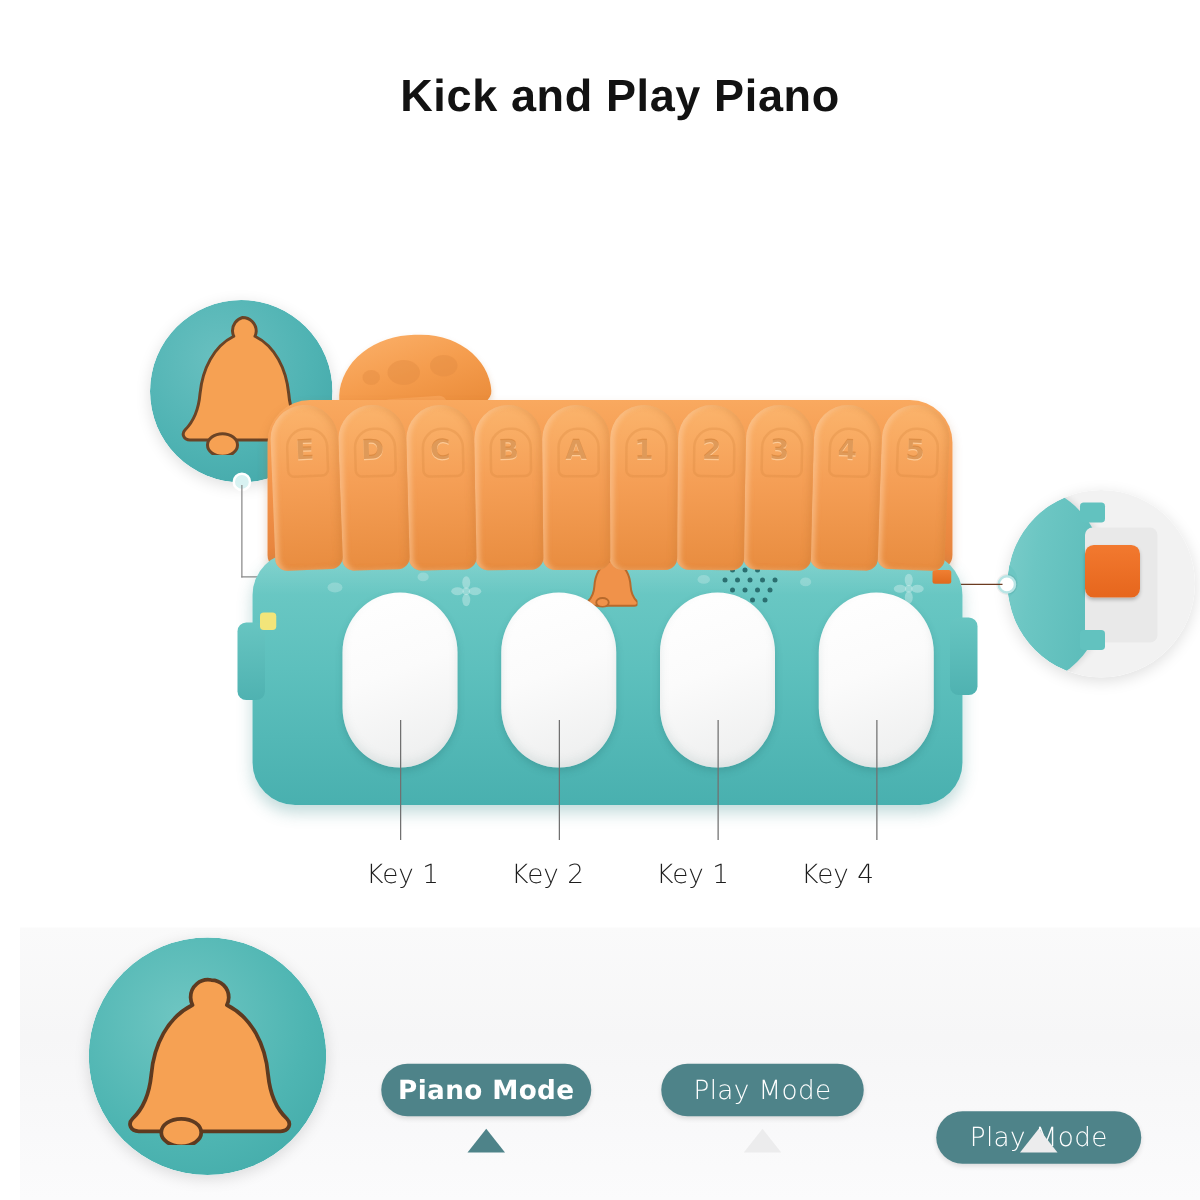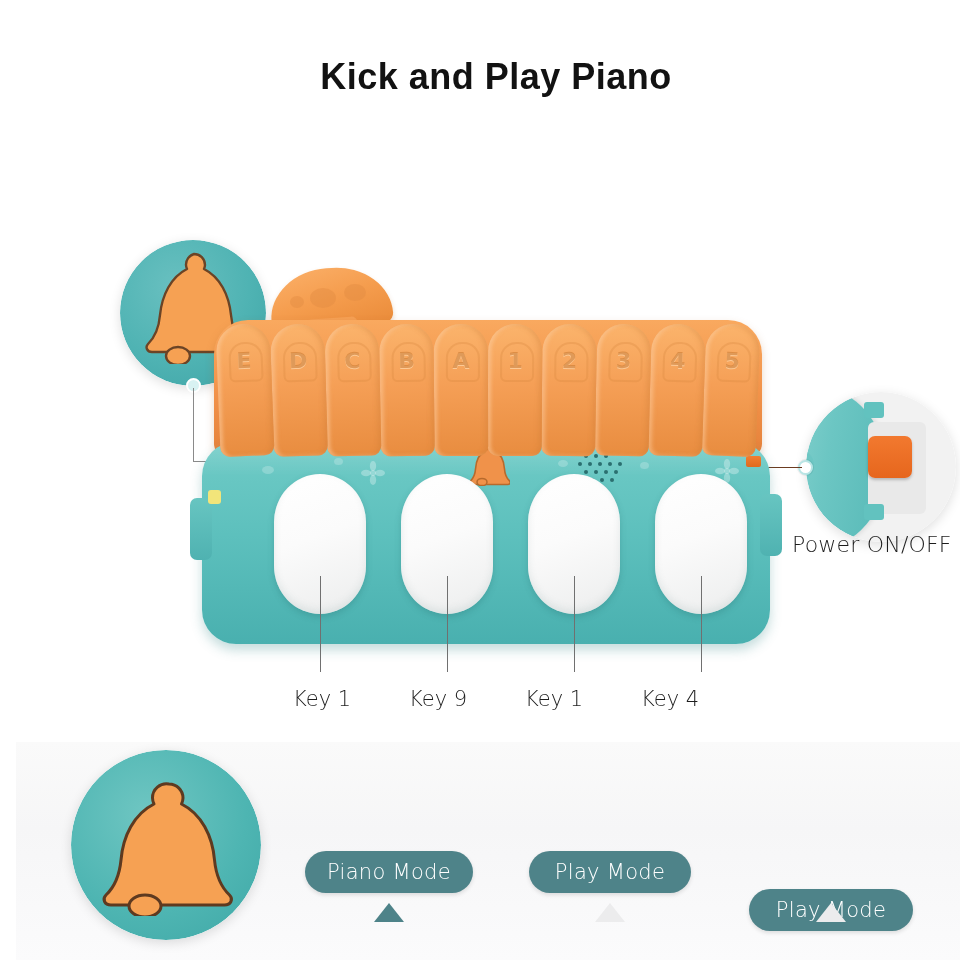--- a/index.html
+++ b/index.html
@@ -246,21 +246,20 @@
       <div class="teal-left"></div>
       <div class="nub"></div>
       <div class="swbase"></div>
       <div class="swtab"></div>
       <div class="tt tt1"></div>
       <div class="tt tt2"></div>
     </div>
   </div>
   <div class="dot-marker" style="left:782px;top:460px;"></div>
   <div class="lline h" style="left:728px;top:467px;width:58px;background:#6b3b20;"></div>
-  <div class="anno anno-power">Power ON/OFF</div>
 
   <div class="toy">
 
     <div class="mushroom"></div>
     <div class="mush-d1"></div>
     <div class="mush-d2"></div>
     <div class="mush-d3"></div>
     <div class="mush-stem"></div>
 
     <div class="orange-bar"></div>
@@ -375,37 +374,37 @@
   </div>
 
   <div id="keyleaders">
       <div class="key-stem" style="left: 304px; top: 576px; height: 96px;"></div>
       <div class="key-stem" style="left: 431px; top: 576px; height: 96px;"></div>
       <div class="key-stem" style="left: 558px; top: 576px; height: 96px;"></div>
       <div class="key-stem" style="left: 685px; top: 576px; height: 96px;"></div>
     </div>
   <div id="keylabels">
       <div class="keylabel" style="left: 277px;">Key 1</div>
-      <div class="keylabel" style="left: 393px;">Key 9</div>
+      <div class="keylabel" style="left: 393px;">Key 2</div>
       <div class="keylabel" style="left: 509px;">Key 1</div>
       <div class="keylabel" style="left: 625px;">Key 4</div>
     </div>
 
   <div class="callout c-big">
     <div class="disc"></div>
     <div class="bell">
       <svg viewBox="0 0 136 140">
         <path d="M70 8 a14 14 0 0 1 14 14 a14 14 0 0 1 -1.5 6 c20 10 31 32 33 56 c1.5 15 6.5 27 15 35 c4 4 1.5 10 -5 10 H12 c-6.5 0 -9 -6 -5 -10 c8.5 -8 13.5 -20 15 -35 c2 -24 13 -46 33 -56 a14 14 0 0 1 -1.5 -6 A14 14 0 0 1 70 8z" fill="#f6a153" stroke="#5e3a20" stroke-width="3" stroke-linejoin="round"></path>
         <ellipse cx="46" cy="130" rx="16" ry="11" fill="#f6a153" stroke="#5e3a20" stroke-width="3"></ellipse>
       </svg>
     </div>
   </div>
 
   <div id="modebtns">
-      <div class="modebtn" style="left: 289px; width: 168px; top: 851px;">
+      <div class="modebtn" style="left: 289px; width: 168px; top: 851px; font-weight: bold;">
         <span>Piano Mode</span>
       </div>
       <div class="tri tri-on" style="left: 358px; top: 903px;"></div>
       <div class="modebtn" style="left: 513px; width: 162px; top: 851px;">
         <span>Play Mode</span>
       </div>
       <div class="tri tri-off" style="left: 579px; top: 903px;"></div>
       <div class="modebtn" style="left: 733px; width: 164px; top: 851px; margin-top: 38px;">
         <span>Play Mode</span>
       </div>

